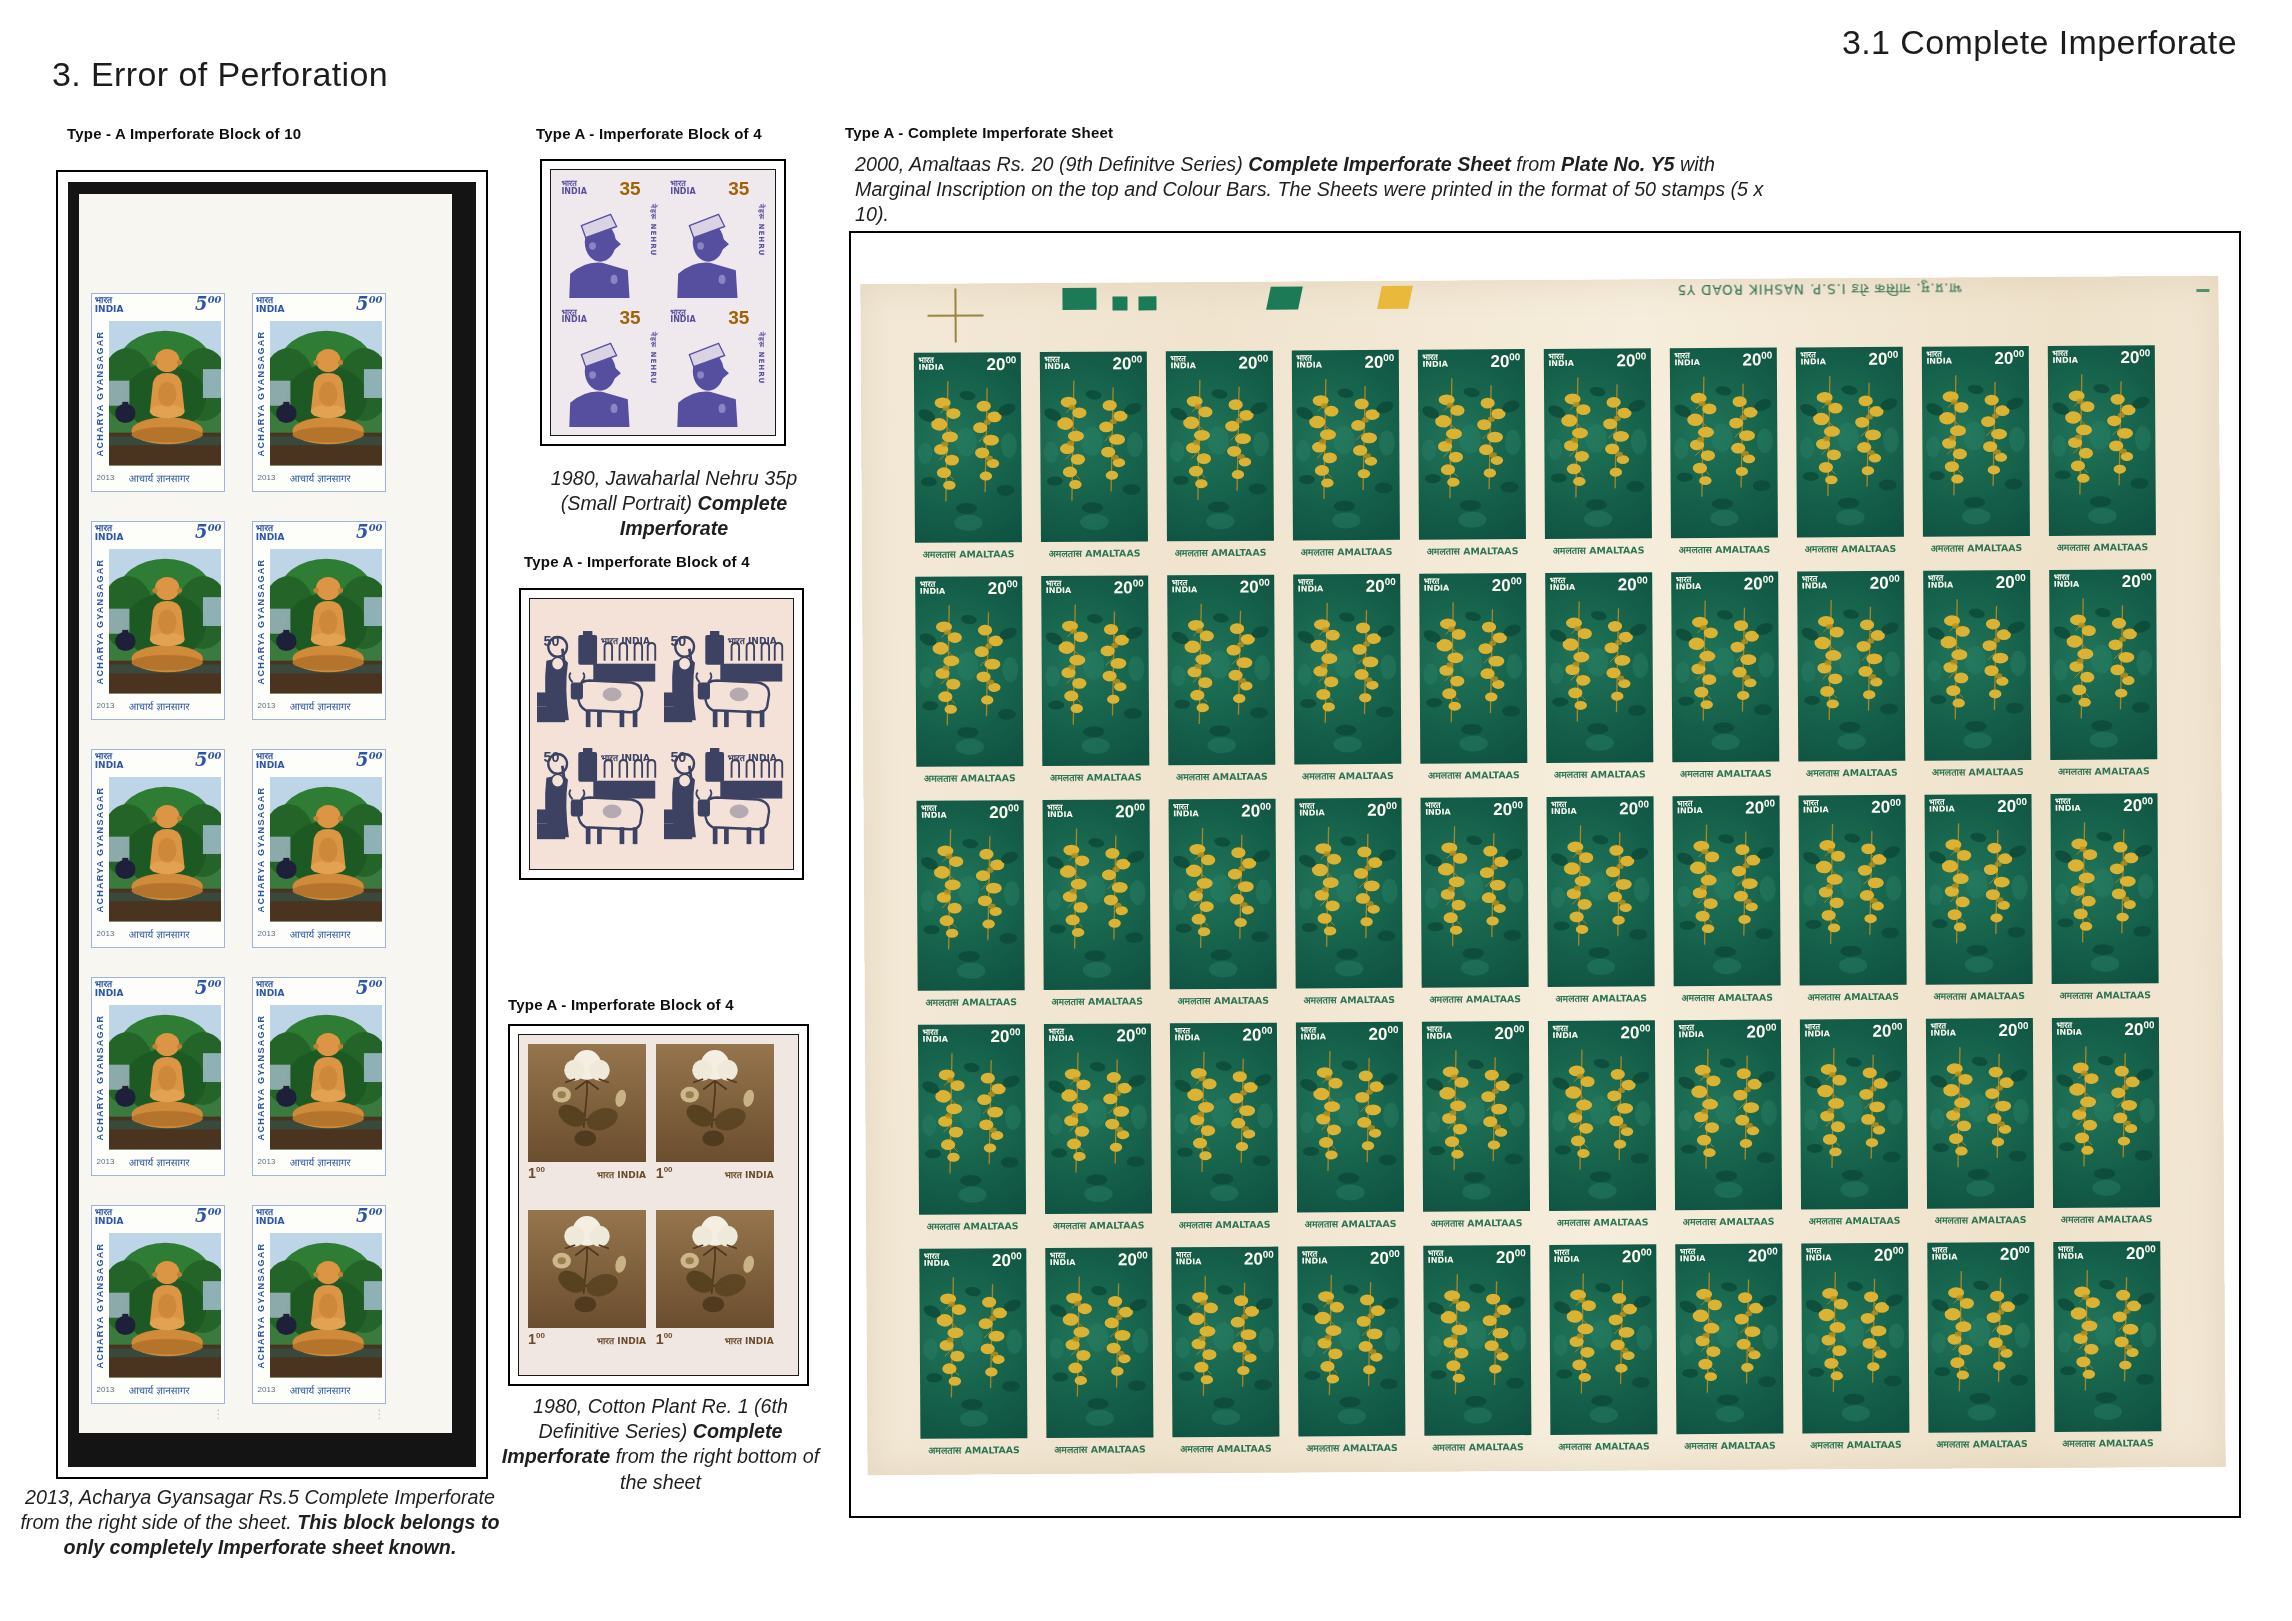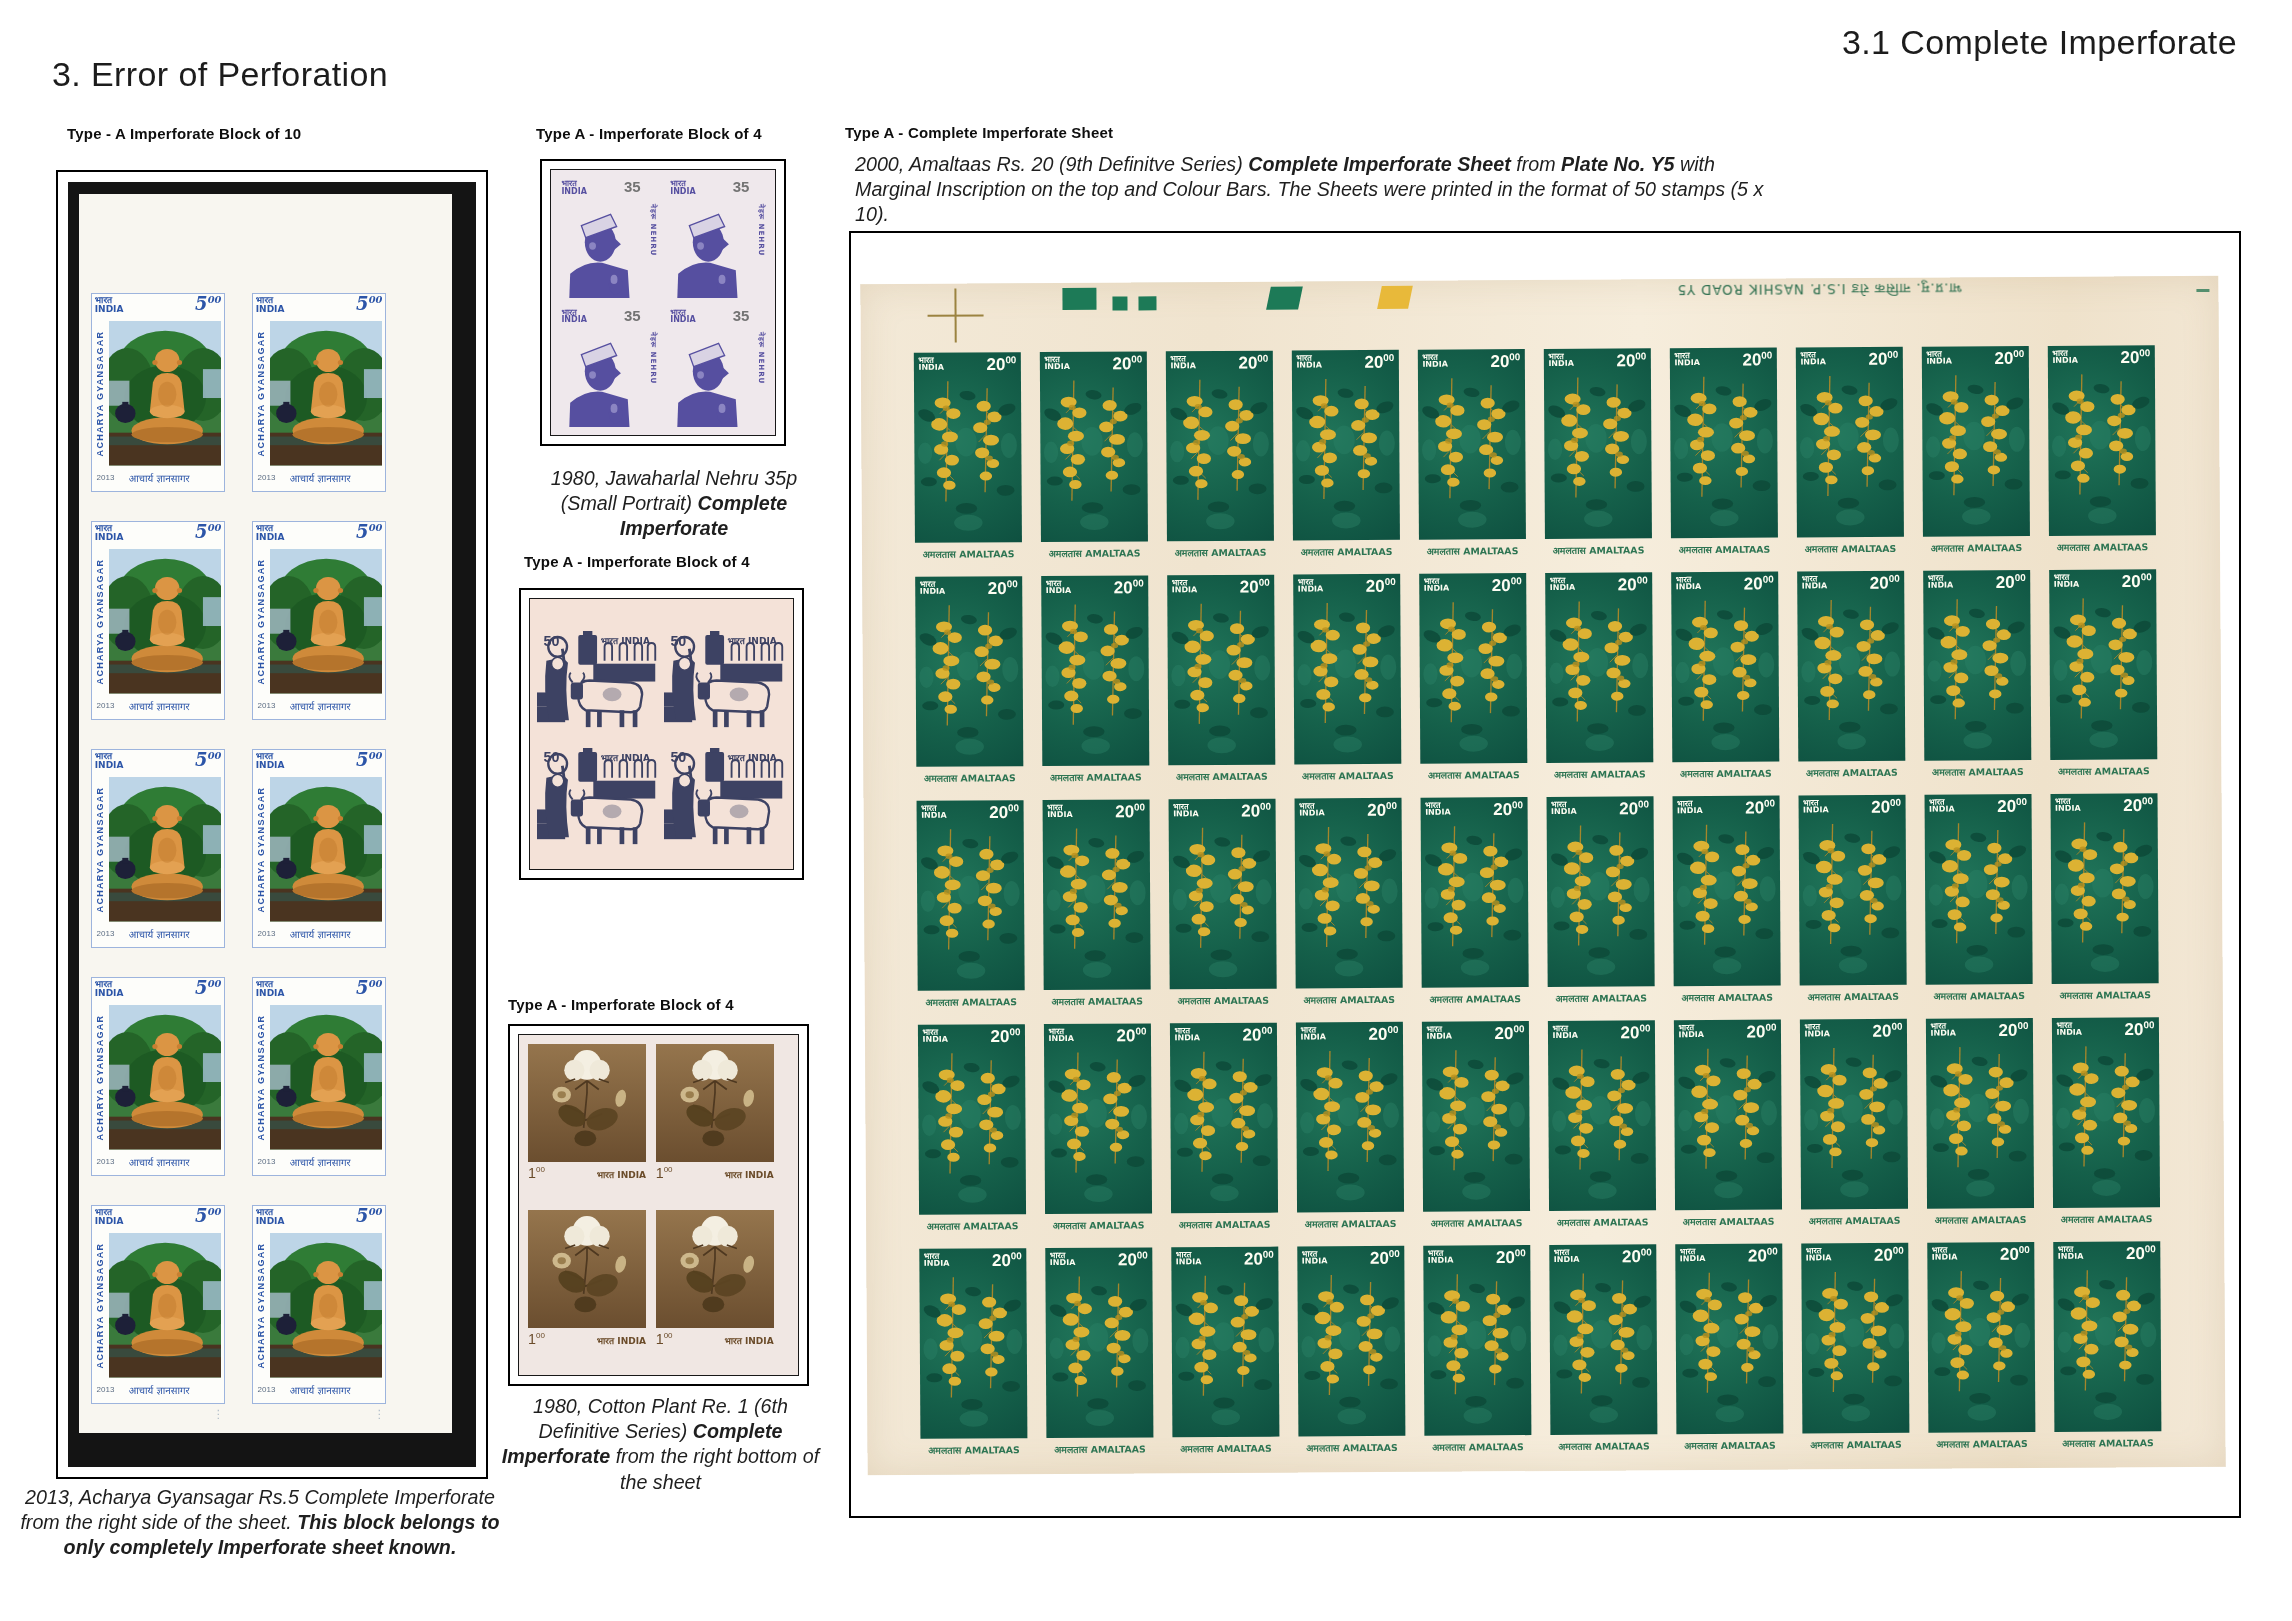--- a/index.html
+++ b/index.html
@@ -41,21 +41,21 @@
   .cap-left{left:16px;top:1485px;width:488px;}
   
   .h-nehru{left:536px;top:125px;}
   .frame-nehru{left:540px;top:159px;width:246px;height:287px;padding:8px;}
   .photo{width:100%;height:100%;border:1.8px solid #181818;box-sizing:border-box;position:relative;}
   .photo-nehru{background:#efe8ec;display:grid;grid-template-columns:repeat(2,107px);grid-auto-rows:127px;
                justify-content:center;align-content:center;gap:1.8px;}
   .st-neh{position:relative;background:#efe8ec;}
   .neh-country{position:absolute;left:6.3px;top:5.4px;font-size:8px;font-weight:bold;color:#564fa0;line-height:.95;
                font-family:"DejaVu Sans",sans-serif;}
-  .neh-value{position:absolute;right:21.5px;top:3.6px;font-size:15px;font-weight:bold;color:#737373;}
+  .neh-value{position:absolute;right:21.5px;top:3.6px;font-size:19px;font-weight:bold;color:#a16207;}
   .neh-side{position:absolute;right:4.5px;top:29px;writing-mode:vertical-rl;font-size:7.2px;font-weight:bold;
             color:#564fa0;letter-spacing:0.9px;font-family:"DejaVu Sans",sans-serif;}
   .neh-img{position:absolute;left:3.6px;top:19.7px;width:86px;height:104px;}
   .cap-nehru{left:526px;top:466px;width:296px;}
   .h-dairy{left:524px;top:553px;}
   .frame-dairy{left:519px;top:588px;width:285px;height:292px;padding:8px;}
   .photo-dairy{background:#f4e2d8;display:grid;grid-template-columns:repeat(2,125px);grid-auto-rows:115px;
                justify-content:center;align-content:start;padding-top:30px;gap:1.8px;box-sizing:border-box;}
   .st-dai{position:relative;}
   .dai-value{position:absolute;left:8px;top:3.6px;font-size:14.3px;font-weight:bold;color:#3d4263;}
@@ -63,21 +63,21 @@
                font-family:"DejaVu Sans",sans-serif;}
   .dai-img{position:absolute;left:1.8px;top:1.8px;width:122px;height:111px;}
   .cap-dairy{left:515px;top:897px;width:296px;}
   .h-cotton{left:508px;top:996px;}
   .frame-cotton{left:508px;top:1024px;width:301px;height:362px;padding:8px;}
   .photo-cotton{background:#f0e7e3;display:grid;grid-template-columns:repeat(2,125px);grid-auto-rows:163px;
                 justify-content:start;align-content:start;padding:5.4px 0 0 5.4px;gap:2.7px;box-sizing:border-box;}
   .st-cot{position:relative;}
   .cot-img{position:absolute;left:3.6px;top:3.6px;width:118px;height:118px;}
   .cot-strip{position:absolute;left:3.6px;top:127px;width:118px;display:flex;justify-content:space-between;align-items:baseline;}
-  .cot-value{font-size:14.3px;font-weight:normal;color:#6b4c2a;line-height:.8;}
+  .cot-value{font-size:14.3px;font-weight:bold;color:#6b4c2a;line-height:.8;}
   .cot-value sup{font-size:8px;}
   .cot-country{font-size:9px;font-weight:bold;color:#6b4c2a;font-family:"DejaVu Sans",sans-serif;}
   .cap-cotton{left:494px;top:1394px;width:333px;}
   
   .sheet-h{left:845px;top:124px;}
   .cap-sheet{left:855px;top:152px;width:922px;text-align:left;}
   .sheet-frame{left:849px;top:231px;width:1392px;height:1287px;}
   .scan{position:absolute;left:12.5px;top:47px;width:1358px;height:1191px;transform:rotate(-0.35deg);
         background:linear-gradient(93deg,#f3e9d7 0%,#f0e4cf 25%,#f6edd c 55%,#efe2cb 85%,#f3e8d6 100%);
         background:linear-gradient(93deg,#f3e9d7 0%,#f0e4cf 25%,#f6eddc 55%,#efe2cb 85%,#f3e8d6 100%);

